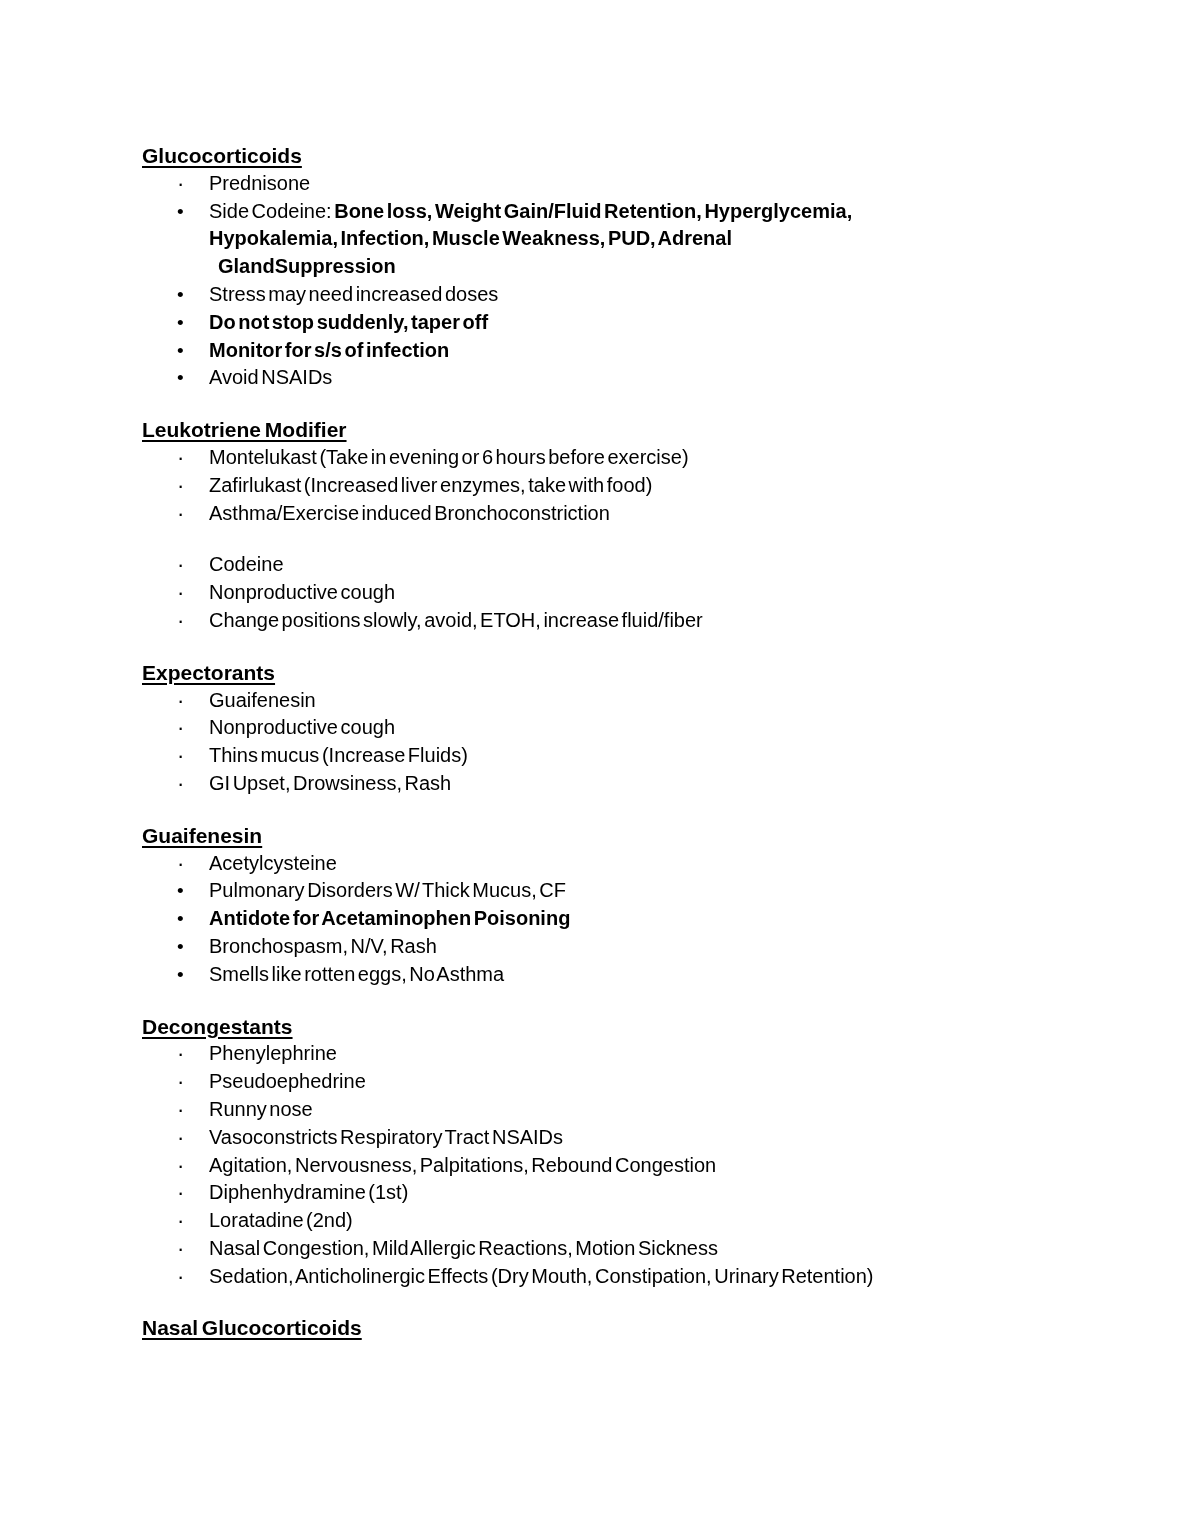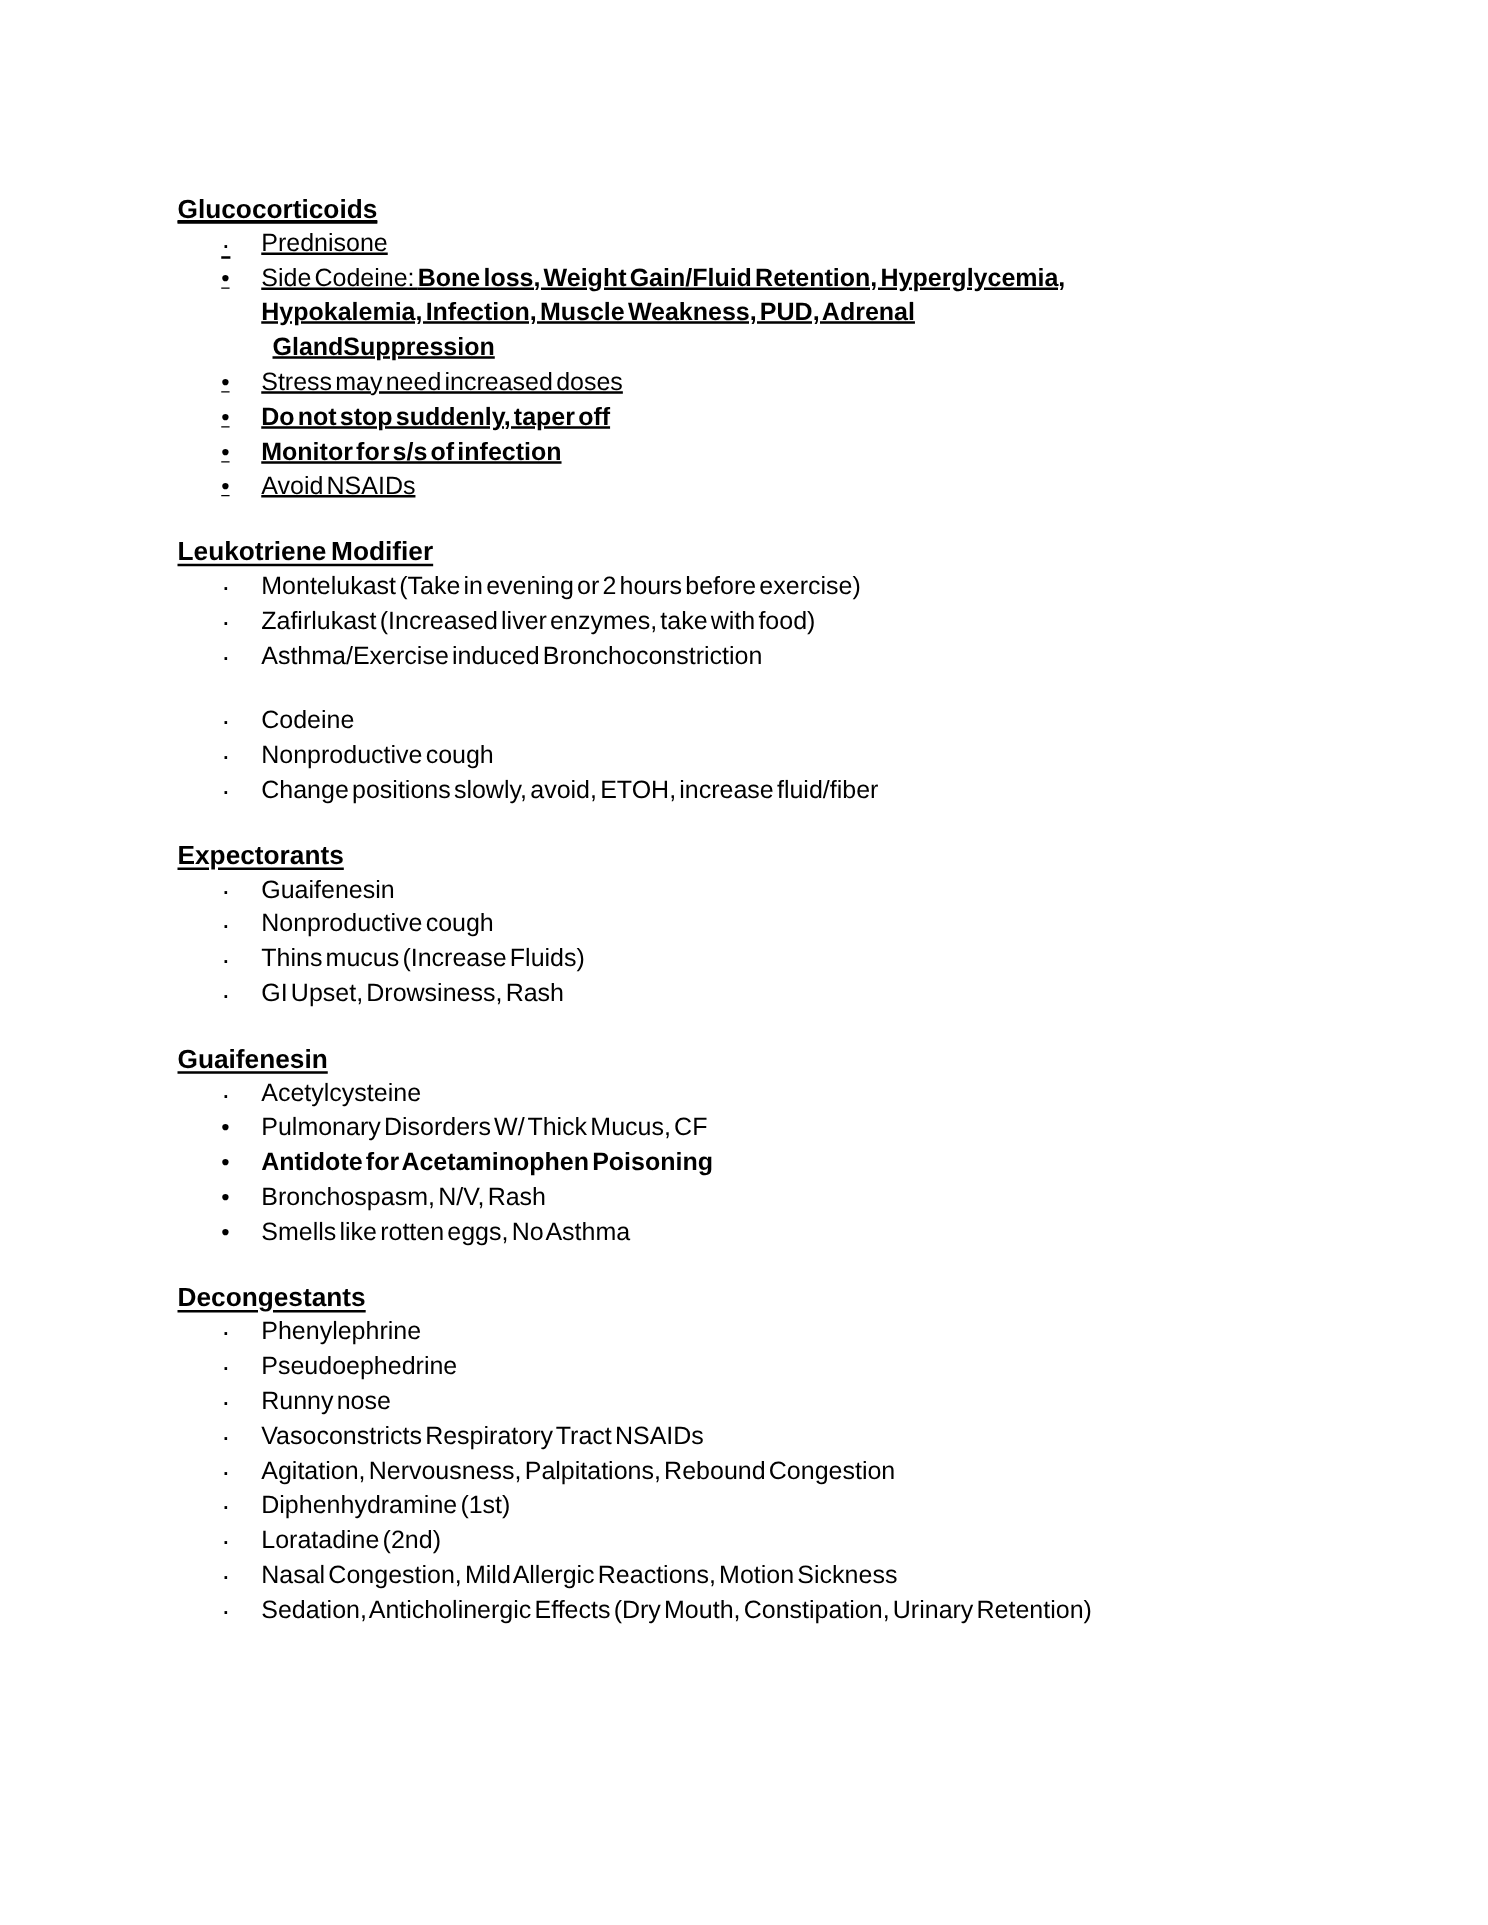--- a/index.html
+++ b/index.html
@@ -15,21 +15,21 @@
     background: #ffffff;
     color: #000000;
     font-family: "Liberation Sans", "DejaVu Sans", sans-serif;
     font-size: 20px;
     letter-spacing: 0px;
     word-spacing: -3px;
     padding: 142px 70px 0 142px;
     overflow: hidden;
   }
   section.doc-section { margin: 0 0 0 0; margin-top: 24px; }
-  section.doc-section:first-child { margin-top: 12px; text-decoration: underline; }
+  section.doc-section:first-child { margin-top: 0; }
   section.doc-section.tight { margin-top: 0; }
   h2.section-heading {
     margin: 0;
     font-size: 21px;
     font-weight: bold;
     line-height: 27.8px;
     text-decoration: underline;
     text-decoration-thickness: 2px;
     text-underline-offset: 3px;
     word-spacing: -2px;
@@ -89,21 +89,21 @@
             <span class="bullet large">•</span>
             <span class="item-text"><span>Avoid NSAIDs</span></span>
           </li>
         </ul>
       </section>
       <section class="doc-section">
         <h2 class="section-heading">Leukotriene Modifier</h2>
         <ul class="section-list">
           <li>
             <span class="bullet small">·</span>
-            <span class="item-text"><span>Montelukast (Take in evening or 2 hours before exercise)</span></span>
+            <span class="item-text"><span>Montelukast (Take in evening or 6 hours before exercise)</span></span>
           </li>
           <li>
             <span class="bullet small">·</span>
             <span class="item-text"><span>Zafirlukast (Increased liver enzymes, take with food)</span></span>
           </li>
           <li>
             <span class="bullet small">·</span>
             <span class="item-text"><span>Asthma/Exercise induced Bronchoconstriction</span></span>
           </li>
         </ul>
@@ -207,15 +207,18 @@
           </li>
           <li>
             <span class="bullet small">·</span>
             <span class="item-text"><span>Nasal Congestion, Mild Allergic Reactions, Motion Sickness</span></span>
           </li>
           <li>
             <span class="bullet small">·</span>
             <span class="item-text"><span>Sedation, Anticholinergic Effects (Dry Mouth, Constipation, Urinary Retention)</span></span>
           </li>
         </ul>
+      </section>
+      <section class="doc-section">
+        <h2 class="section-heading">Nasal Glucocorticoids</h2>
       </section>
     </div>
 </div>
 
 </body></html>

